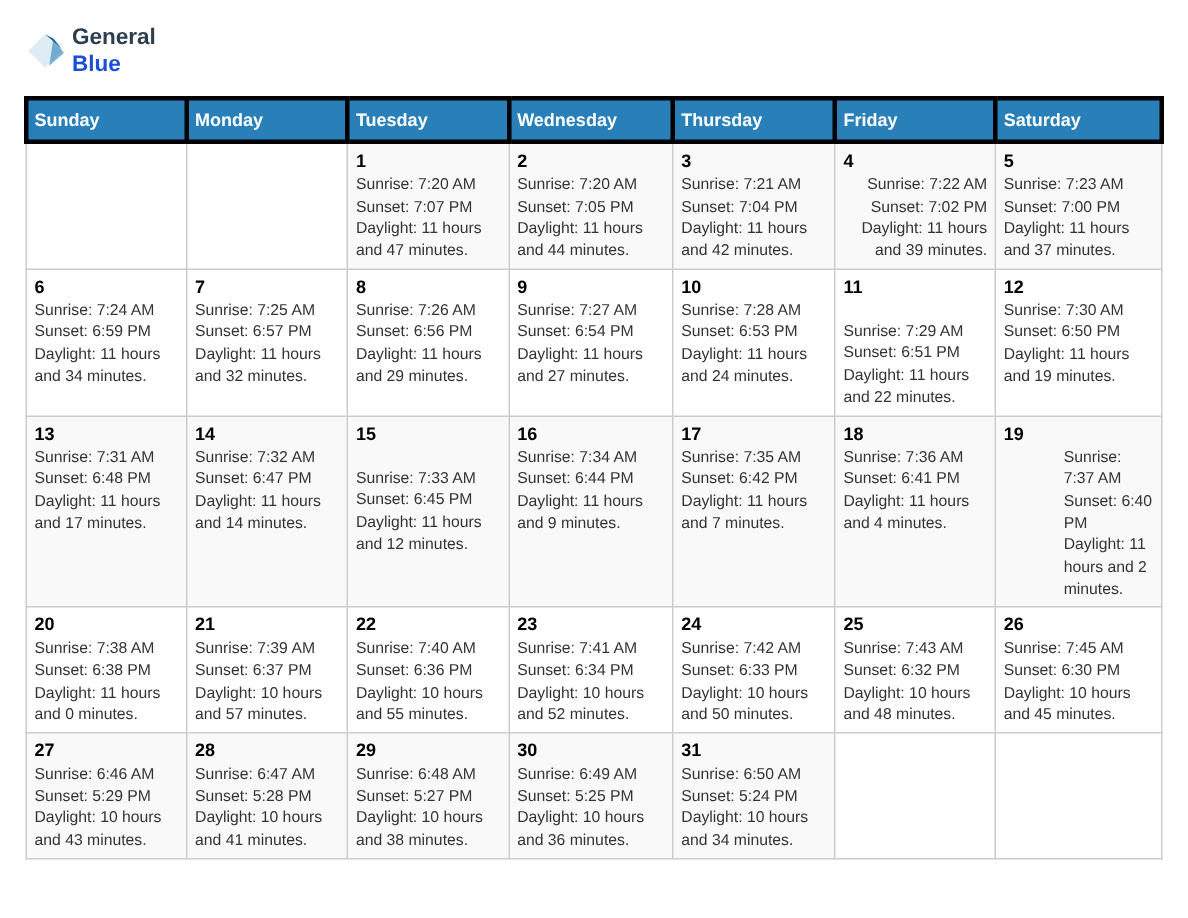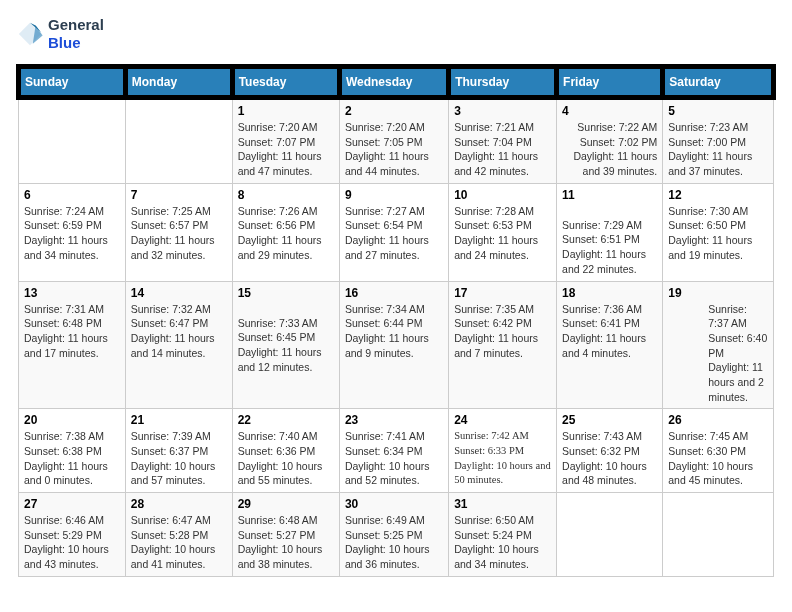--- a/index.html
+++ b/index.html
@@ -49,21 +49,21 @@
       border-collapse: collapse;
       font-size: 11px;
     }
     thead tr th {
       background: #2980b9;
       color: #fff;
       padding: 6px 4px;
       text-align: left;
       font-size: 12px;
       font-weight: bold;
-      border: 5px solid #000000;
+      border: 3px solid #000000;
     }
     tbody tr td {
       border: 1px solid #ccc;
       vertical-align: top;
       padding: 4px 5px;
       width: 113px;
       min-height: 80px;
       background: #fff;
     }
     tbody tr:nth-child(odd) td {
@@ -258,21 +258,21 @@
 Daylight: 10 hours and 55 minutes.</div>
         </td>
         <td>
           <span class="day-number">23</span>
           <div class="day-info" style="white-space: pre-line;">Sunrise: 7:41 AM
 Sunset: 6:34 PM
 Daylight: 10 hours and 52 minutes.</div>
         </td>
         <td>
           <span class="day-number">24</span>
-          <div class="day-info" style="white-space: pre-line; font-family: Liberation Serif, serif;">Sunrise: 7:42 AM
+          <div class="day-info" style="white-space: pre-line;">Sunrise: 7:42 AM
 Sunset: 6:33 PM
 Daylight: 10 hours and 50 minutes.</div>
         </td>
         <td>
           <span class="day-number">25</span>
           <div class="day-info" style="white-space: pre-line;">Sunrise: 7:43 AM
 Sunset: 6:32 PM
 Daylight: 10 hours and 48 minutes.</div>
         </td>
         <td>

